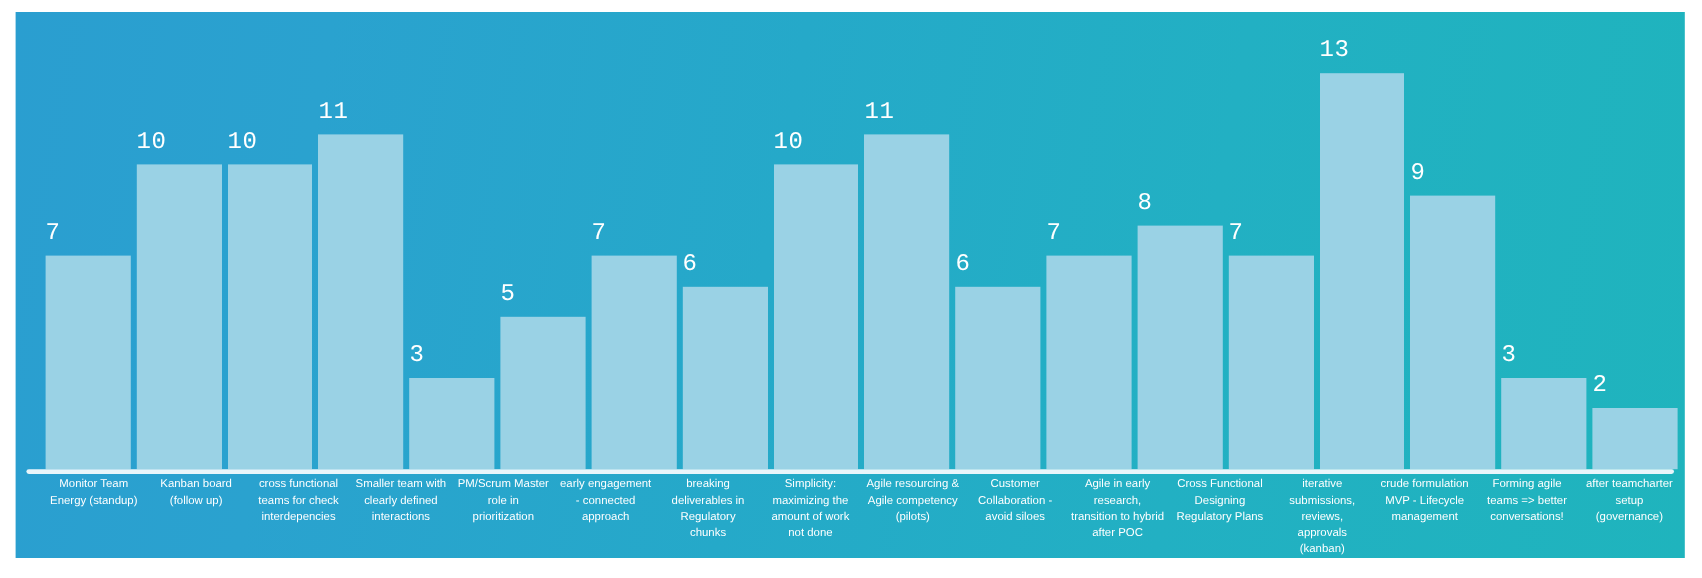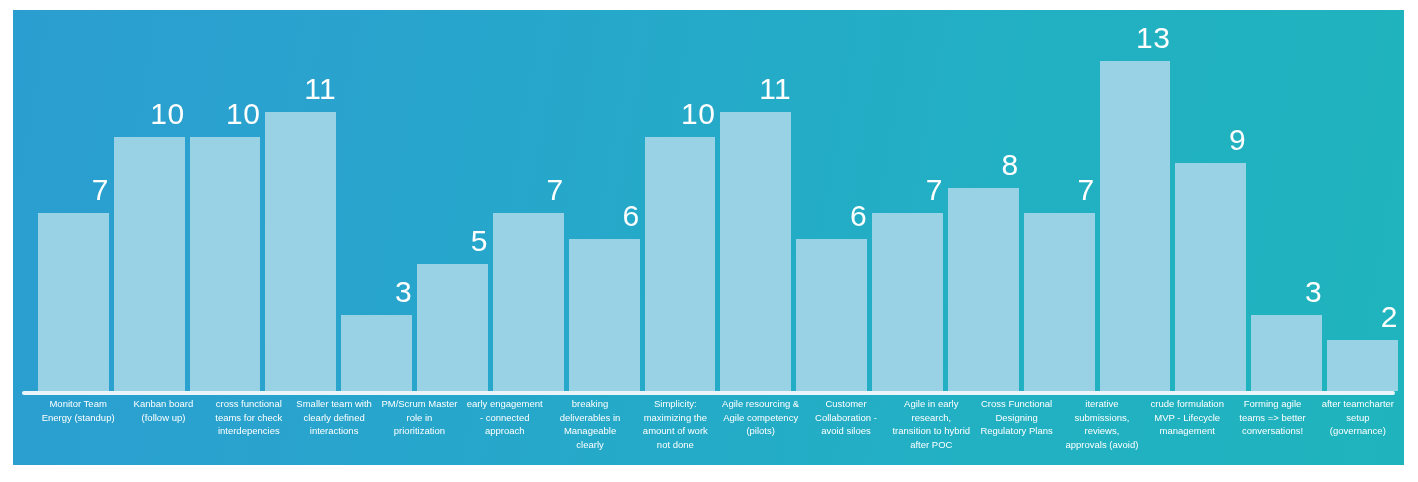--- a/index.html
+++ b/index.html
@@ -46,26 +46,27 @@
     height:100%;
     display:flex;
     flex-direction:column;
     justify-content:flex-end;
     align-items:stretch;
   }
 
   .bar-value{
     position:absolute;
     left:0;right:0;
-    text-align:right;
+    text-align:left;
     color:#ffffff;
-    font-size:30px;
+    font-size:20px;
     font-weight:400;
     letter-spacing:0.5px;
     line-height:1;
+    font-family:Liberation Mono, monospace;
   }
 
   .bar-rect{
     width:100%;
     background:#9ad2e5;
   }
 
   .labels{
     position:absolute;
     left:25px; top:387px;
@@ -165,26 +166,26 @@
           </div>
         </div>
       <div class="axis-line"></div>
       <div class="labels" id="labels">
           <div class="label-cell">Monitor Team Energy (standup)</div>
           <div class="label-cell">Kanban board (follow up)</div>
           <div class="label-cell">cross functional teams for check interdepencies</div>
           <div class="label-cell">Smaller team with clearly defined interactions</div>
           <div class="label-cell">PM/Scrum Master role in prioritization</div>
           <div class="label-cell">early engagement - connected approach</div>
-          <div class="label-cell">breaking deliverables in Manageable clearly</div>
+          <div class="label-cell">breaking deliverables in Regulatory chunks</div>
           <div class="label-cell">Simplicity: maximizing the amount of work not done</div>
           <div class="label-cell">Agile resourcing &amp; Agile competency (pilots)</div>
           <div class="label-cell">Customer Collaboration - avoid siloes</div>
           <div class="label-cell">Agile in early research, transition to hybrid after POC</div>
           <div class="label-cell">Cross Functional Designing Regulatory Plans</div>
-          <div class="label-cell">iterative submissions, reviews, approvals (avoid)</div>
+          <div class="label-cell">iterative submissions, reviews, approvals (kanban)</div>
           <div class="label-cell">crude formulation MVP - Lifecycle management</div>
           <div class="label-cell">Forming agile teams =&gt; better conversations!</div>
           <div class="label-cell">after teamcharter setup (governance)</div>
         </div>
     </div>
   </div>
 </div>
 
 </body></html>

